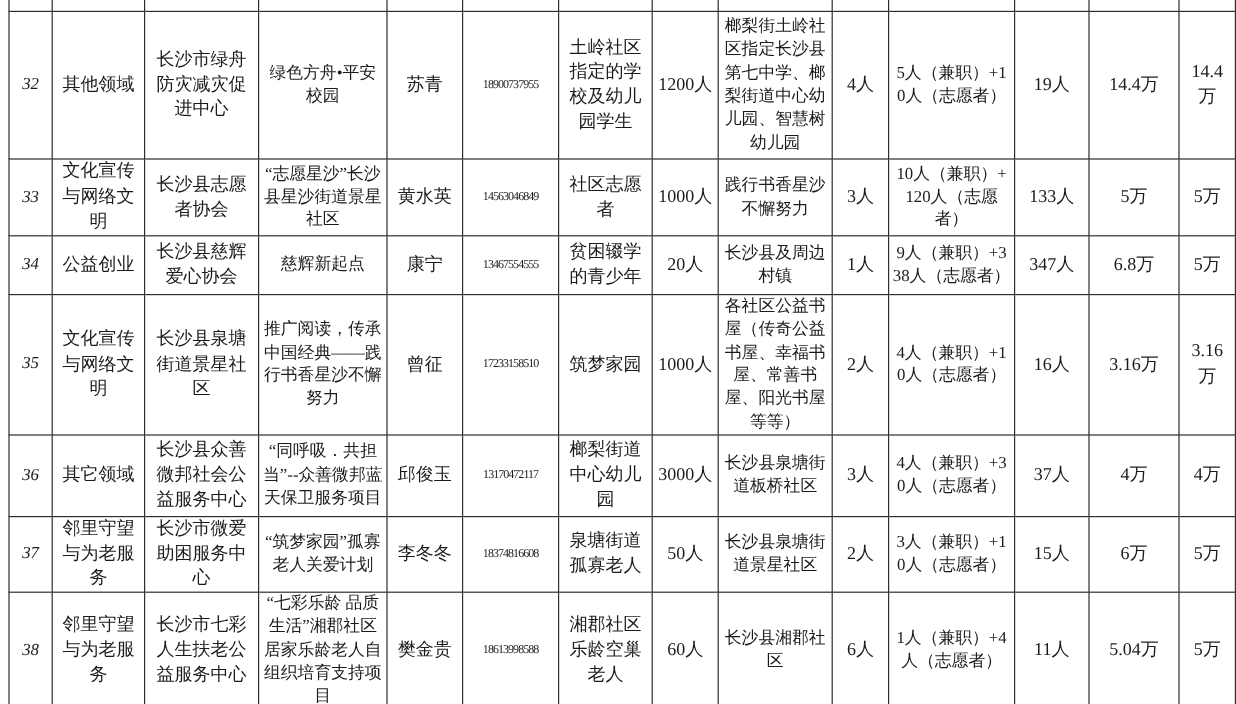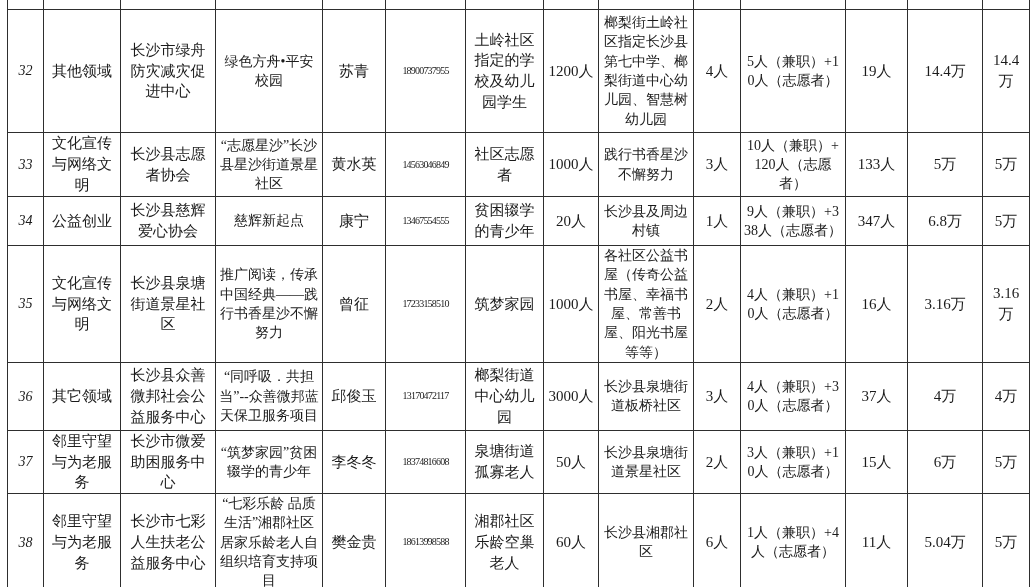--- a/index.html
+++ b/index.html
@@ -163,21 +163,21 @@
       <td>4人（兼职）+30人（志愿者）</td>
       <td>37人</td>
       <td>4万</td>
       <td>4万</td>
     </tr>
 
     <tr style="height:62px">
       <td>37</td>
       <td>邻里守望与为老服务</td>
       <td>长沙市微爱助困服务中心</td>
-      <td>“筑梦家园”贫困辍学的青少年</td>
+      <td>“筑梦家园”孤寡老人关爱计划</td>
       <td>李冬冬</td>
       <td>18374816608</td>
       <td>泉塘街道孤寡老人</td>
       <td>50人</td>
       <td>长沙县泉塘街道景星社区</td>
       <td>2人</td>
       <td>3人（兼职）+10人（志愿者）</td>
       <td>15人</td>
       <td>6万</td>
       <td>5万</td>

